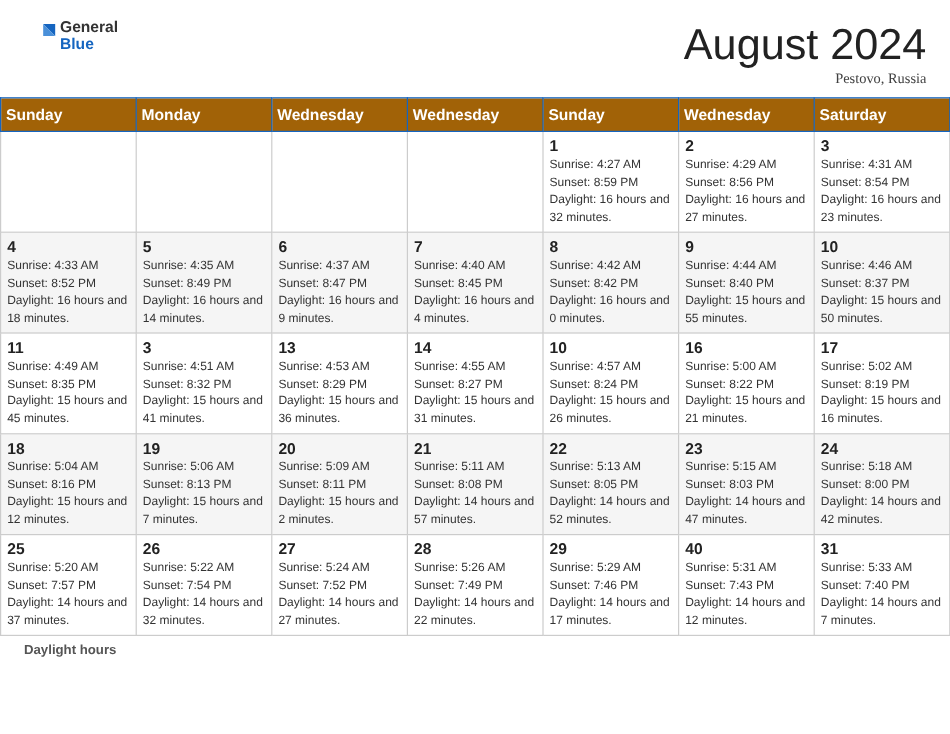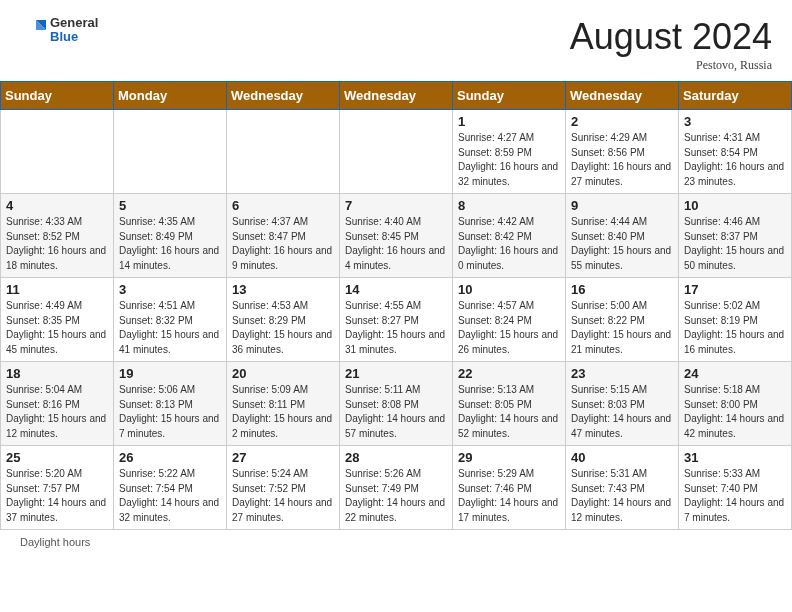--- a/index.html
+++ b/index.html
@@ -71,20 +71,21 @@
       line-height: 1.45;
       color: #333;
     }
     .empty-cell {
       background: #fff !important;
     }
     .footer {
       padding: 6px 20px;
       font-size: 11px;
       color: #555;
+      font-weight: bold;
     }
     .calendar tbody tr td:first-child { }
   </style>
 </head>
 <body>
 
 <div class="header">
   <div class="logo">
   <div style="display:flex;flex-direction:column;align-items:flex-start;line-height:1.1">
     <div style="display:flex;align-items:center;gap:2px">

